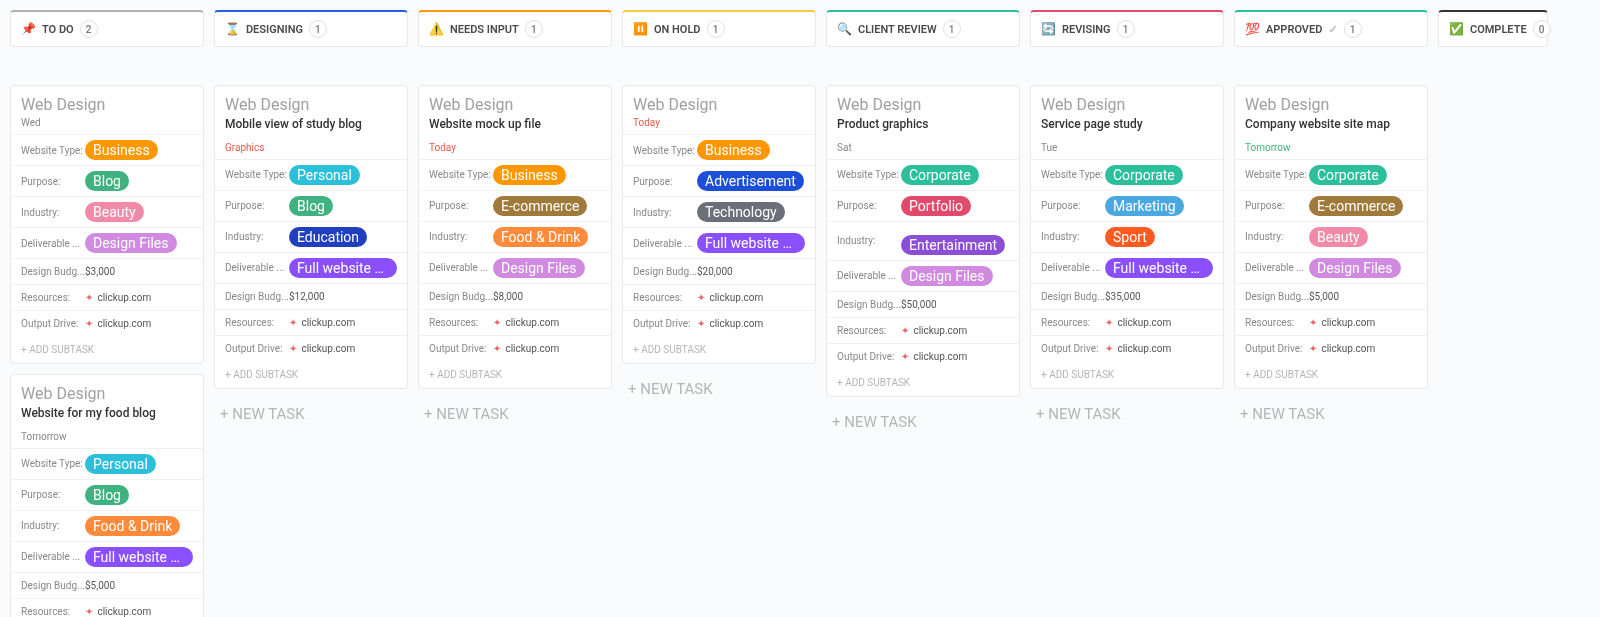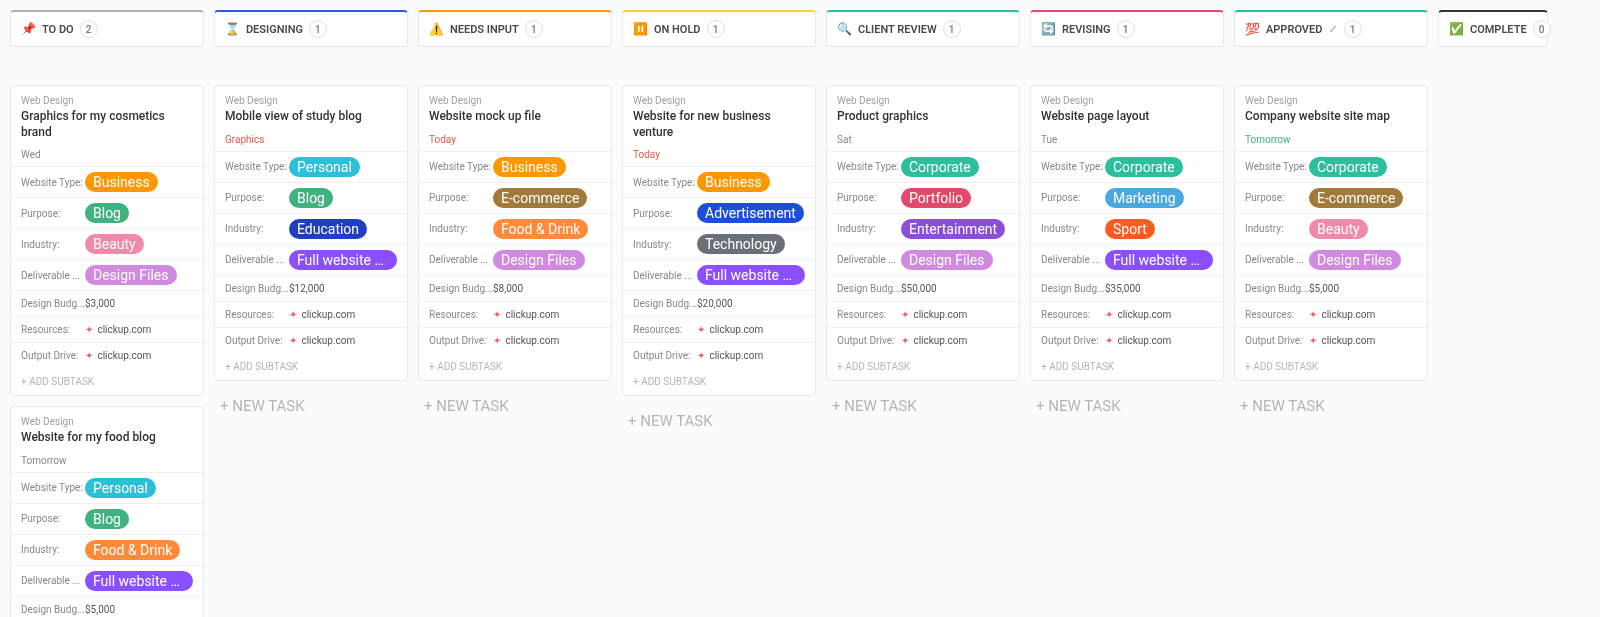--- a/index.html
+++ b/index.html
@@ -64,21 +64,21 @@
     background: #fff;
     border: 1px solid #e8e8e8;
     border-radius: 4px;
     margin-bottom: 10px;
     overflow: hidden;
   }
   .card-head {
     padding: 9px 10px 6px 10px;
   }
   .card-category {
-    font-size: 10px;
+    font-size: 16px;
     color: #a0a0a0;
     margin-bottom: 3px;
   }
   .card-title {
     font-size: 12px;
     font-weight: 500;
     color: #333;
     line-height: 1.3;
     margin-bottom: 9px;
   }
@@ -144,21 +144,20 @@
 <div class="board" id="board">
     <div class="column">
       <div class="col-header" style="--accent: #b0b0b0;">
         <span class="icon">📌</span>
         <span>TO DO</span>
         <span class="count-badge">2</span>
       </div>
       <div class="card">
         <div class="card-head">
           <div class="card-category">Web Design</div>
-          <div class="card-title">Graphics for my cosmetics brand</div>
           <div class="card-date ">Wed</div>
         </div>
         <div class="field-row">
           <div class="field-label">Website Type:</div>
           <div class="field-value">
             <span class="tag" style="background: rgb(255, 152, 0);">Business</span>
           </div>
         </div>
         <div class="field-row">
           <div class="field-label">Purpose:</div>
@@ -390,21 +389,20 @@
     </div>
     <div class="column">
       <div class="col-header" style="--accent: #f4d03f;">
         <span class="icon">⏸️</span>
         <span>ON HOLD</span>
         <span class="count-badge">1</span>
       </div>
       <div class="card">
         <div class="card-head">
           <div class="card-category">Web Design</div>
-          <div class="card-title">Website for new business venture</div>
           <div class="card-date red">Today</div>
         </div>
         <div class="field-row">
           <div class="field-label">Website Type:</div>
           <div class="field-value">
             <span class="tag" style="background: rgb(255, 152, 0);">Business</span>
           </div>
         </div>
         <div class="field-row">
           <div class="field-label">Purpose:</div>
@@ -472,21 +470,21 @@
         </div>
         <div class="field-row">
           <div class="field-label">Purpose:</div>
           <div class="field-value">
             <span class="tag" style="background: rgb(225, 74, 107);">Portfolio</span>
           </div>
         </div>
         <div class="field-row">
           <div class="field-label">Industry:</div>
           <div class="field-value">
-            <span class="tag" style="background: rgb(138, 79, 214);">Entertainment</span>
+            <span class="tag" style="background: rgb(138, 79, 214); margin-top: 8px;">Entertainment</span>
           </div>
         </div>
         <div class="field-row">
           <div class="field-label">Deliverable ...</div>
           <div class="field-value">
             <span class="tag" style="background: rgb(208, 138, 224);">Design Files</span>
           </div>
         </div>
         <div class="field-row">
           <div class="field-label">Design Budg...</div>
@@ -518,21 +516,21 @@
     </div>
     <div class="column">
       <div class="col-header" style="--accent: #e14a6b;">
         <span class="icon">🔄</span>
         <span>REVISING</span>
         <span class="count-badge">1</span>
       </div>
       <div class="card">
         <div class="card-head">
           <div class="card-category">Web Design</div>
-          <div class="card-title">Website page layout</div>
+          <div class="card-title">Service page study</div>
           <div class="card-date ">Tue</div>
         </div>
         <div class="field-row">
           <div class="field-label">Website Type:</div>
           <div class="field-value">
             <span class="tag" style="background: rgb(43, 191, 155);">Corporate</span>
           </div>
         </div>
         <div class="field-row">
           <div class="field-label">Purpose:</div>

